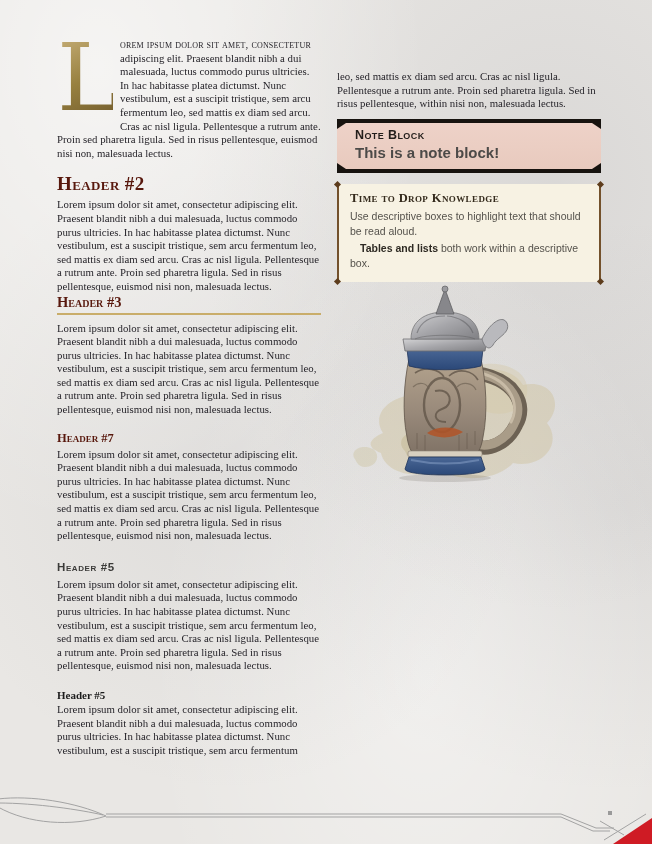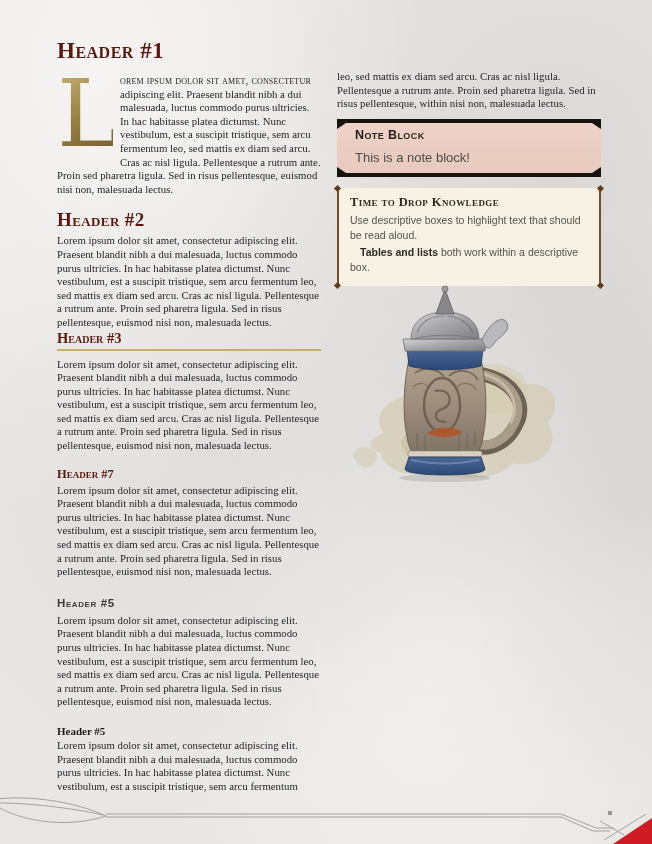--- a/index.html
+++ b/index.html
@@ -38,42 +38,41 @@
 
   
   .note-block{margin-top:8px;}
   .hbar{height:4px;background:#17130f;position:relative;}
   .hbar.top::before{content:"";position:absolute;left:0;top:4px;border-top:6px solid #17130f;border-right:9px solid transparent;}
   .hbar.top::after{content:"";position:absolute;right:0;top:4px;border-top:6px solid #17130f;border-left:9px solid transparent;}
   .hbar.bottom::before{content:"";position:absolute;left:0;top:-6px;border-bottom:6px solid #17130f;border-right:9px solid transparent;}
   .hbar.bottom::after{content:"";position:absolute;right:0;top:-6px;border-bottom:6px solid #17130f;border-left:9px solid transparent;}
   .note-content{background:linear-gradient(#eed2c8,#e8cabe);padding:5px 18px 8px;}
   .note-title{font-family:"Liberation Sans",sans-serif;font-weight:bold;font-variant:small-caps;font-size:12.5px;letter-spacing:.4px;color:#221d1a;}
-  .note-body{font-family:"Liberation Sans",sans-serif;font-size:13px;color:#4c4a48;margin-top:8px;}
+  .note-body{font-family:"Liberation Sans",sans-serif;font-size:15px;color:#4c4a48;margin-top:2px;font-weight:bold;}
 
   
   .desc-box{margin-top:11px;background:#f7f2e3;border-left:2px solid #73512c;border-right:2px solid #73512c;padding:7px 11px 11px;position:relative;}
   .dot{position:absolute;width:5px;height:5px;background:#5d3c1c;transform:rotate(45deg);}
   .dot.tl{left:-4px;top:-2px;} .dot.tr{right:-4px;top:-2px;}
   .dot.bl{left:-4px;bottom:-2px;} .dot.br{right:-4px;bottom:-2px;}
   .desc-title{font-family:Liberation Serif, serif;font-weight:bold;font-variant:small-caps;font-size:12.5px;letter-spacing:.4px;color:#342a1c;}
   .desc-body{font-family:"Liberation Sans",sans-serif;font-size:10.5px;line-height:15px;color:#55524c;margin-top:3px;}
   .desc-body2{font-family:"Liberation Sans",sans-serif;font-size:10.5px;line-height:15px;color:#55524c;margin-top:2px;text-indent:10px;}
   .desc-body2 b{color:#2e2a23;}
 
   .stein{position:absolute;left:345px;top:281px;}
   .footer-art{position:absolute;left:0;top:794px;}
 </style>
 </head>
 <body>
 
 <div class="page">
 
   <div class="col col-left">
-    <h1 class="h1">Header #1</h1>
 
     <p class="body">
       <span class="dropcap">L</span><span class="lead">orem ipsum dolor sit amet, consectetur</span><span> adipiscing elit. Praesent blandit nibh a dui malesuada, luctus commodo purus ultricies. In hac habitasse platea dictumst. Nunc vestibulum, est a suscipit tristique, sem arcu fermentum leo, sed mattis ex diam sed arcu. Cras ac nisl ligula. Pellentesque a rutrum ante. Proin sed pharetra ligula. Sed in risus pellentesque, euismod nisi non, malesuada lectus.</span>
     </p>
 
     <h2 class="h2">Header #2</h2>
     <p class="body">Lorem ipsum dolor sit amet, consectetur adipiscing elit. Praesent blandit nibh a dui malesuada, luctus commodo purus ultricies. In hac habitasse platea dictumst. Nunc vestibulum, est a suscipit tristique, sem arcu fermentum leo, sed mattis ex diam sed arcu. Cras ac nisl ligula. Pellentesque a rutrum ante. Proin sed pharetra ligula. Sed in risus pellentesque, euismod nisi non, malesuada lectus.</p>
 
     <h3 class="h3">Header #3</h3>
     <p class="body">Lorem ipsum dolor sit amet, consectetur adipiscing elit. Praesent blandit nibh a dui malesuada, luctus commodo purus ultricies. In hac habitasse platea dictumst. Nunc vestibulum, est a suscipit tristique, sem arcu fermentum leo, sed mattis ex diam sed arcu. Cras ac nisl ligula. Pellentesque a rutrum ante. Proin sed pharetra ligula. Sed in risus pellentesque, euismod nisi non, malesuada lectus.</p>

